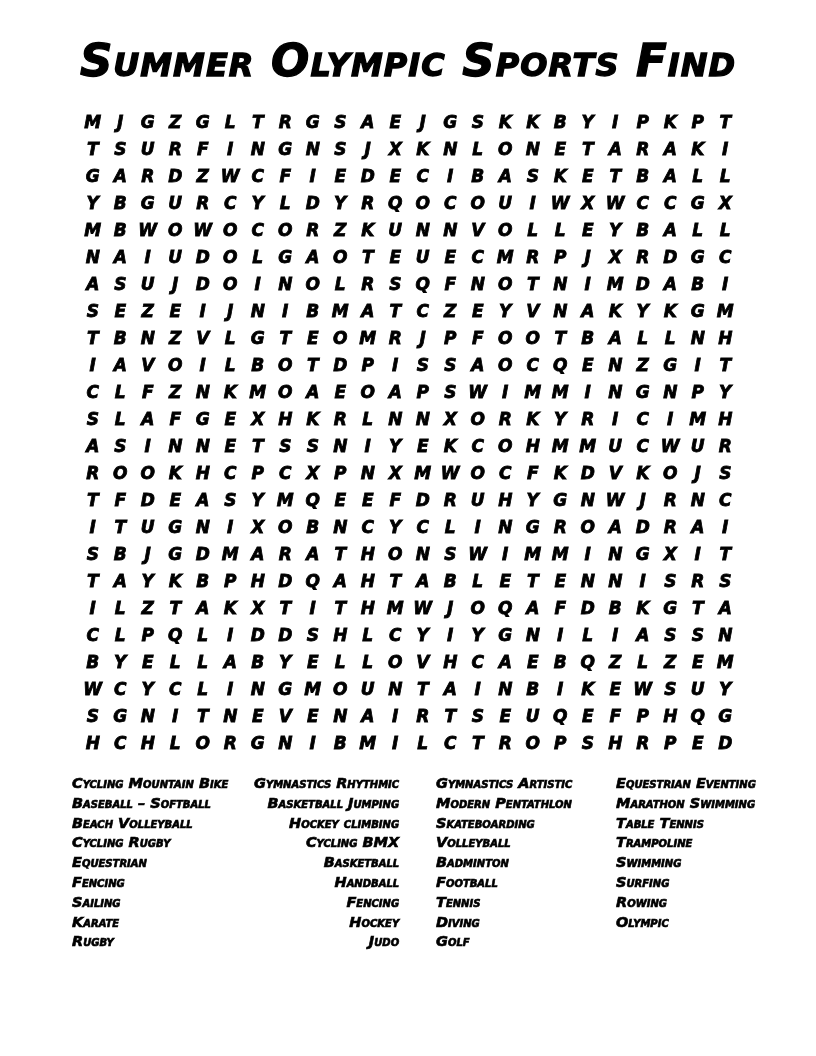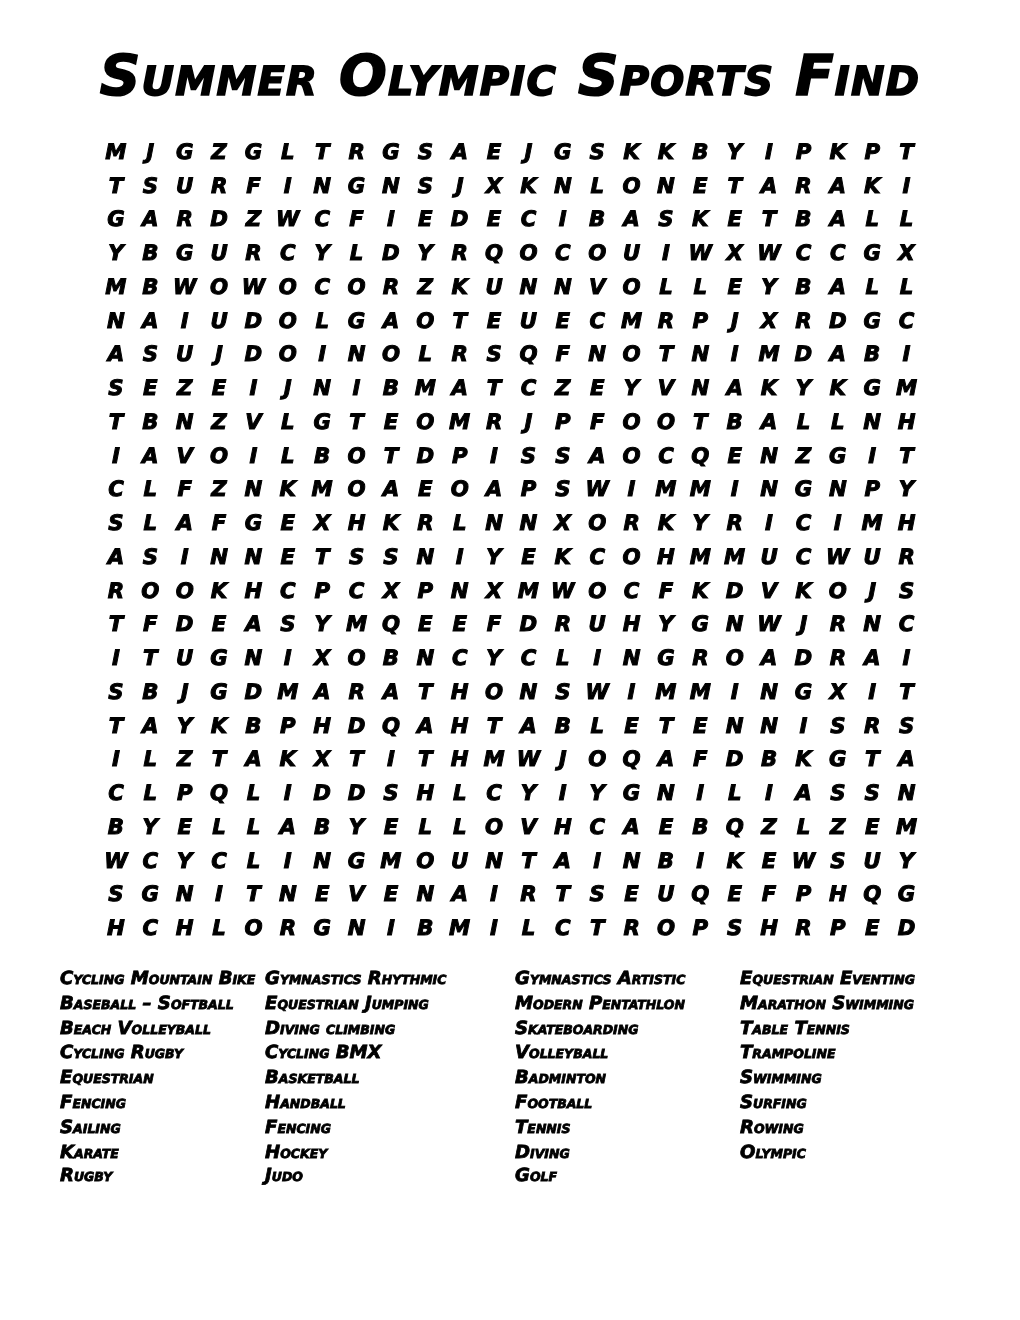--- a/index.html
+++ b/index.html
@@ -46,30 +46,31 @@
   }
   .wordlist {
     position: absolute;
     top: 774px; left: 0; right: 0; height: 200px;
   }
   .wordcol {
     position: absolute;
     top: 0;
   }
   .wordcol-1 { left: 48px;  }
-  .wordcol-2 { left: 212px; }
+  .wordcol-2 { left: 230px; text-align: right; }
   .wordcol-3 { left: 412px; }
   .wordcol-4 { left: 592px; }
   .word {
     font-size: 14.5px;
     font-weight: bold;
     font-style: italic;
     font-variant: small-caps;
     line-height: 19.8px;
     white-space: nowrap;
+    margin-left: 24px;
     -webkit-text-stroke: 0.65px #000;
   }
 </style>
 </head>
 <body>
 
 <div class="page">
 
   <h1 class="title">Summer Olympic Sports Find</h1>
 
@@ -659,22 +660,22 @@
         <div class="word">Beach Volleyball</div>
         <div class="word">Cycling Rugby</div>
         <div class="word">Equestrian</div>
         <div class="word">Fencing</div>
         <div class="word">Sailing</div>
         <div class="word">Karate</div>
         <div class="word">Rugby</div>
       </div>
     <div class="wordcol wordcol-2">
         <div class="word">Gymnastics Rhythmic</div>
-        <div class="word">Equestrian Jumping</div>
-        <div class="word">Diving climbing</div>
+        <div class="word">Basketball Jumping</div>
+        <div class="word">Hockey climbing</div>
         <div class="word">Cycling BMX</div>
         <div class="word">Basketball</div>
         <div class="word">Handball</div>
         <div class="word">Fencing</div>
         <div class="word">Hockey</div>
         <div class="word">Judo</div>
       </div>
     <div class="wordcol wordcol-3">
         <div class="word">Gymnastics Artistic</div>
         <div class="word">Modern Pentathlon</div>

